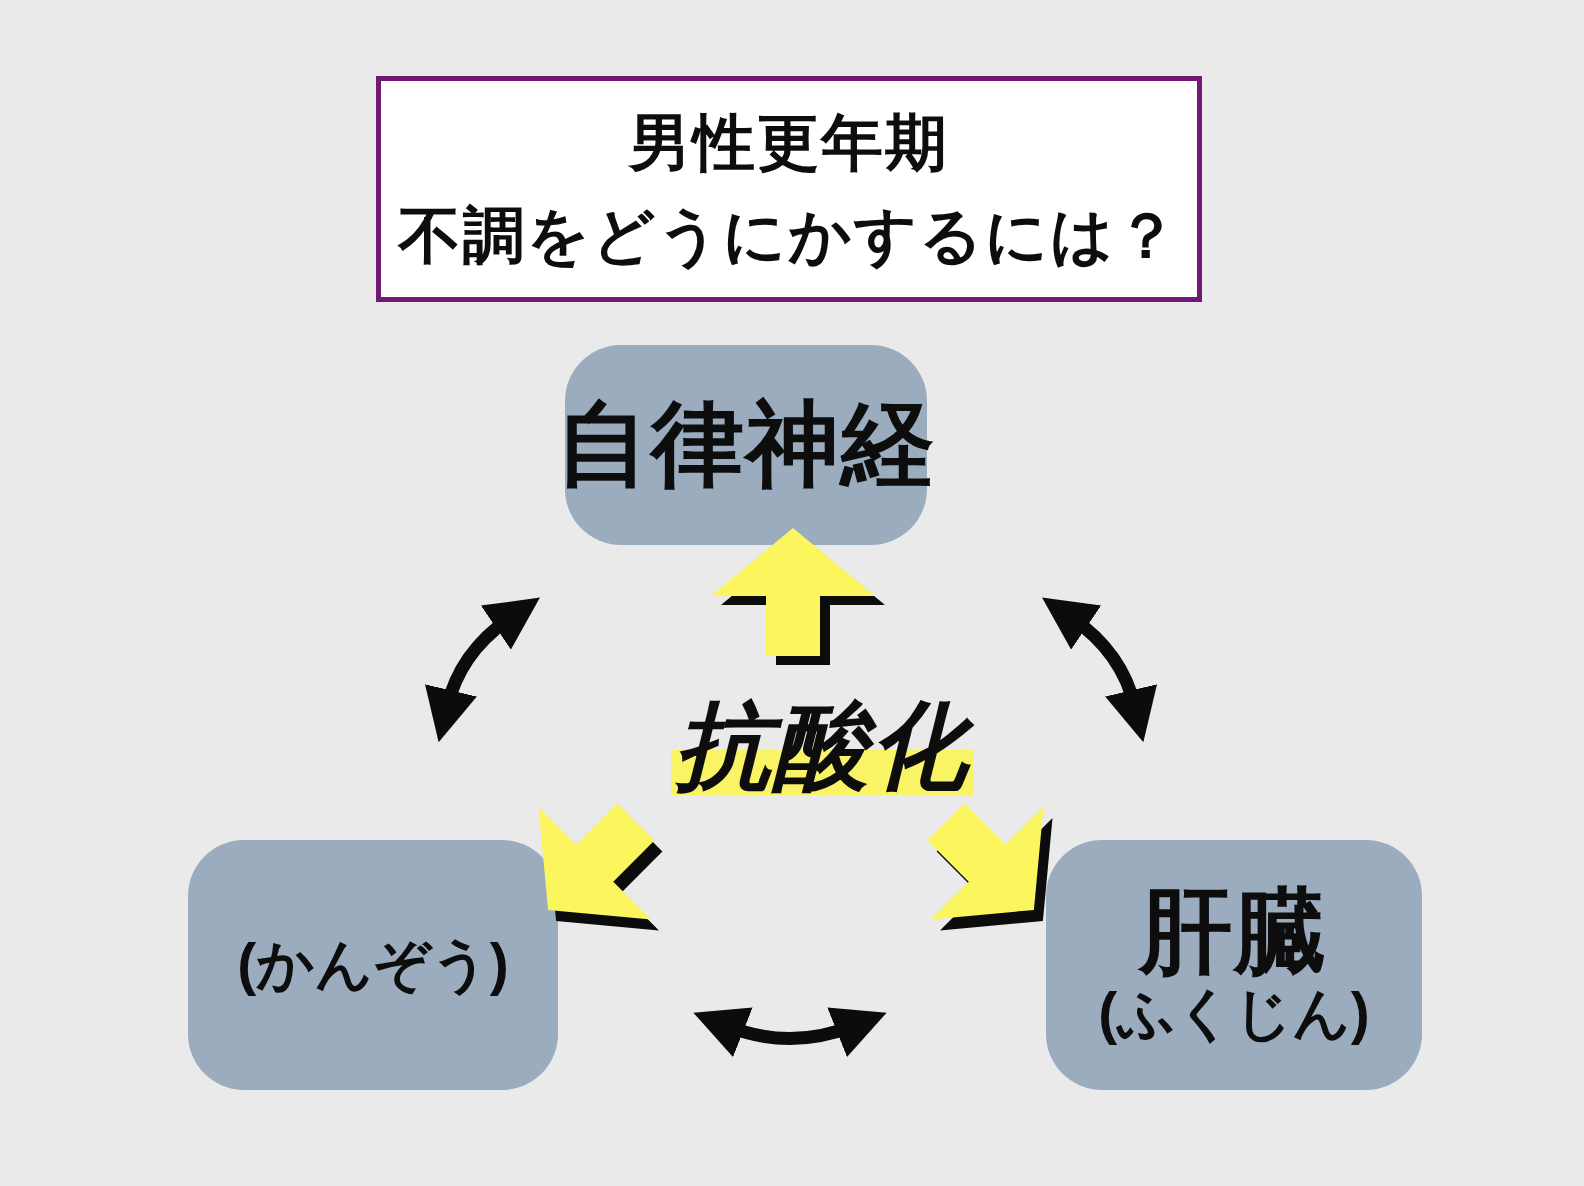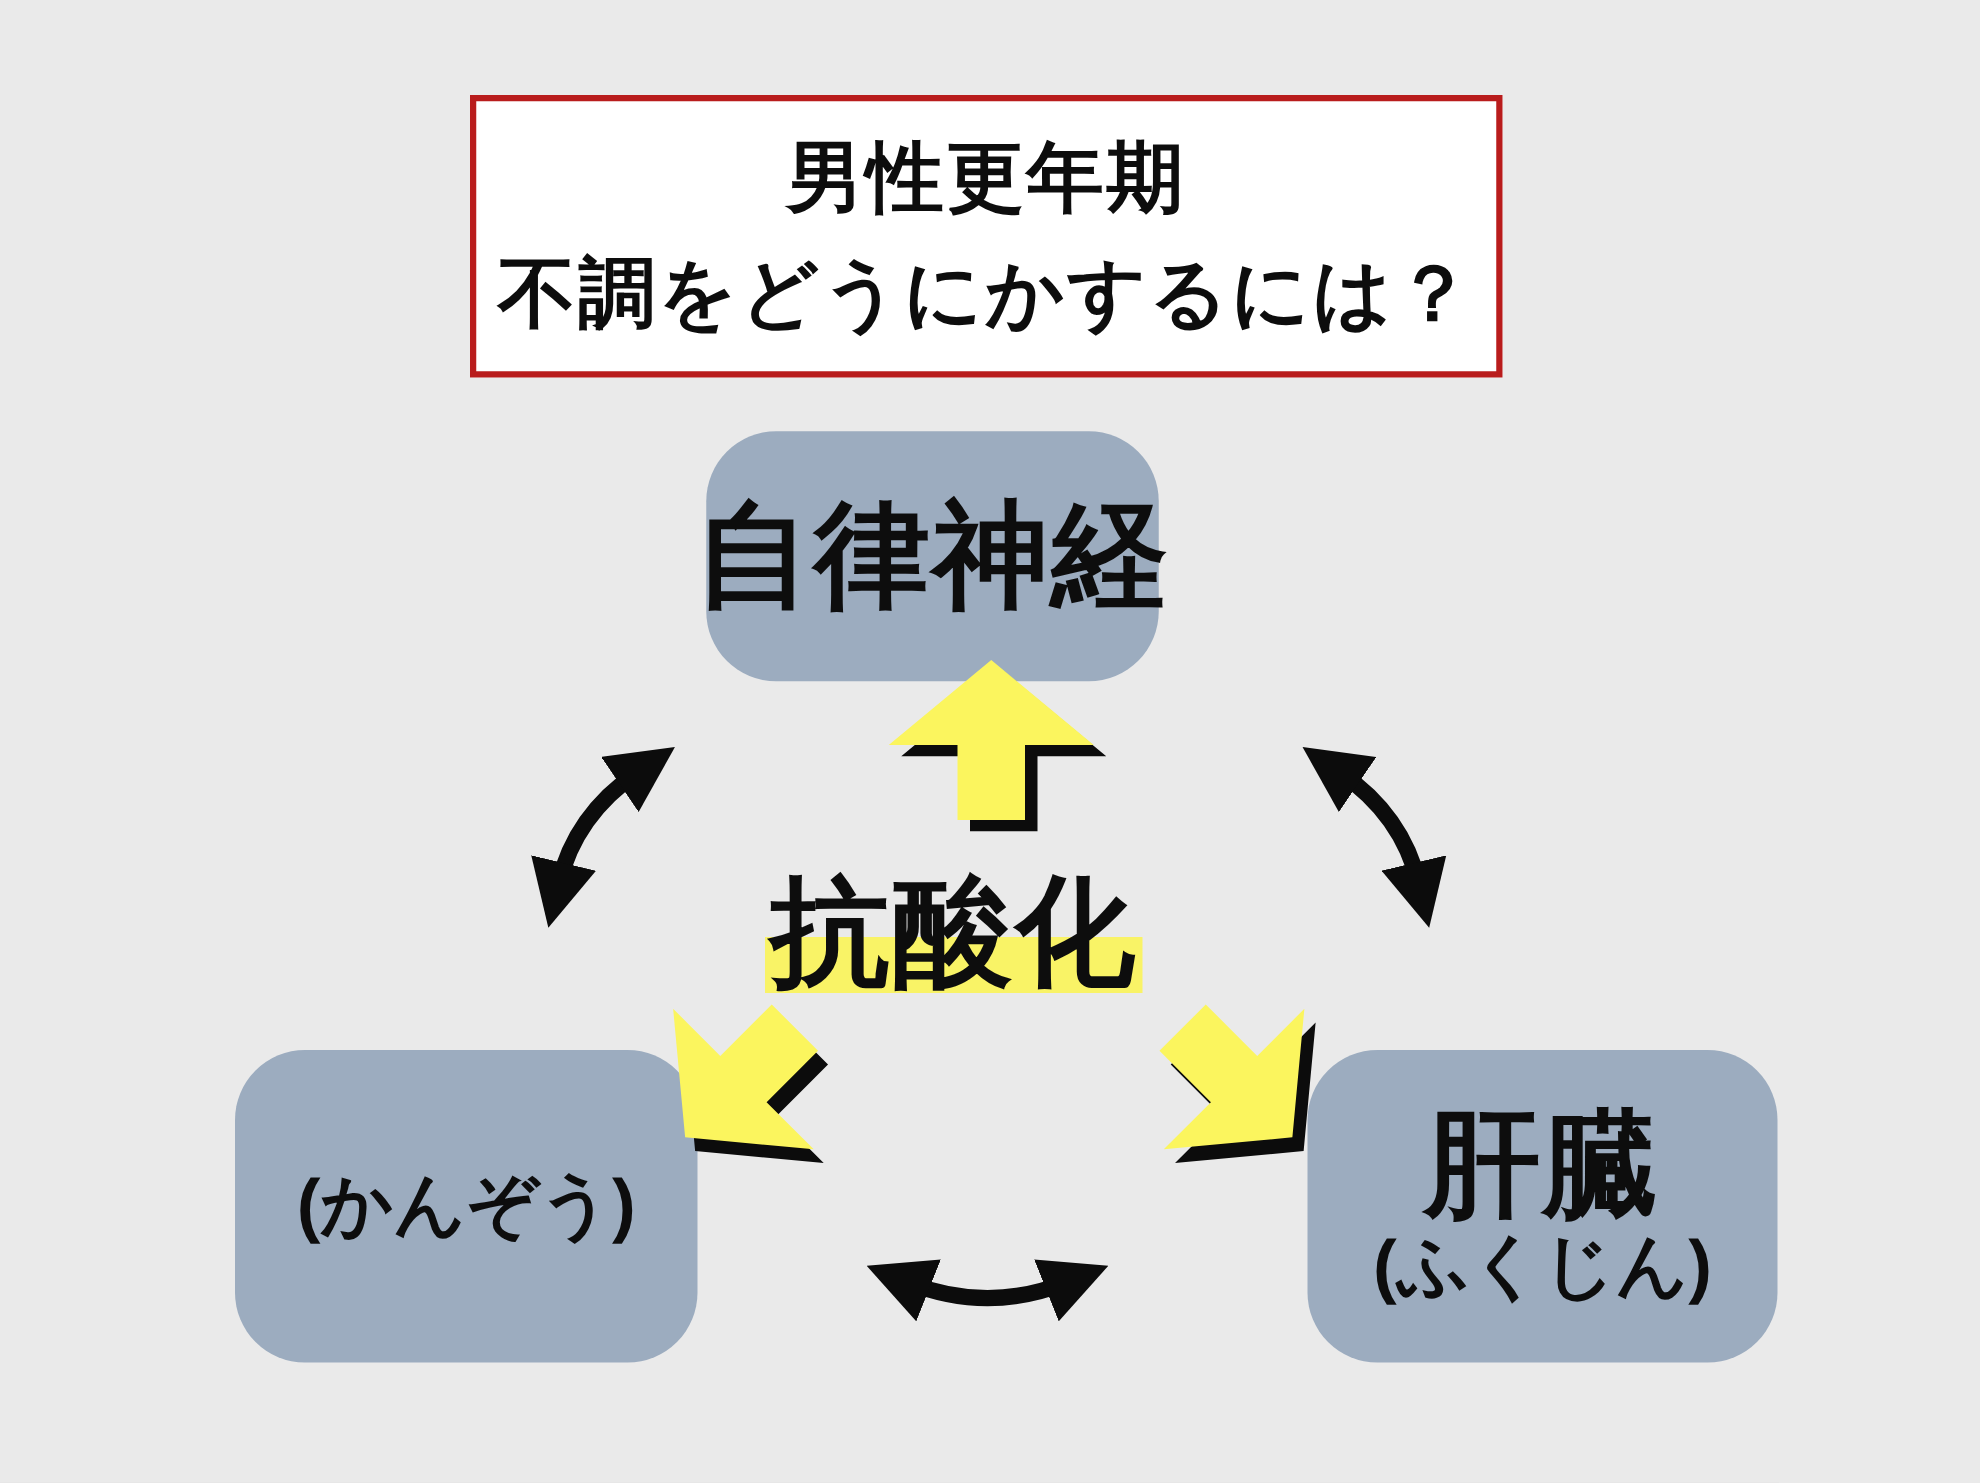--- a/index.html
+++ b/index.html
@@ -20,21 +20,21 @@
     position:relative;
     width:1584px;height:1186px;
     background:var(--background);
     overflow:hidden;
   }
   
   .title-box{
     position:absolute;
     left:376px;top:76px;width:826px;height:226px;
     background:var(--title-bg);
-    border:5px solid #b91c1c;
+    border:5px solid #701a75;
     display:flex;flex-direction:column;
     align-items:center;justify-content:center;
     text-align:center;
     z-index:4;
   }
   .title-box .t-line{
     font-size:62px;
     font-weight:bold;
     line-height:1.5;
     letter-spacing:2px;
@@ -65,24 +65,25 @@
   .node-reading{
     font-size:57px;
     font-weight:bold;
     line-height:1.15;
     color:var(--ink);
     white-space:nowrap;
   }
   
   .center-label{
     position:absolute;
-    left:763px;top:692px;
+    left:822px;top:692px;
     transform:translateX(-50%);
     z-index:3;
     white-space:nowrap;
+    font-style:italic;
   }
   .center-label .hl{
     font-size:96px;
     font-weight:bold;
     letter-spacing:2px;
     line-height:1.12;
     padding:0 4px;
     color:var(--ink);
     background:linear-gradient(to bottom,
       transparent 54%,

